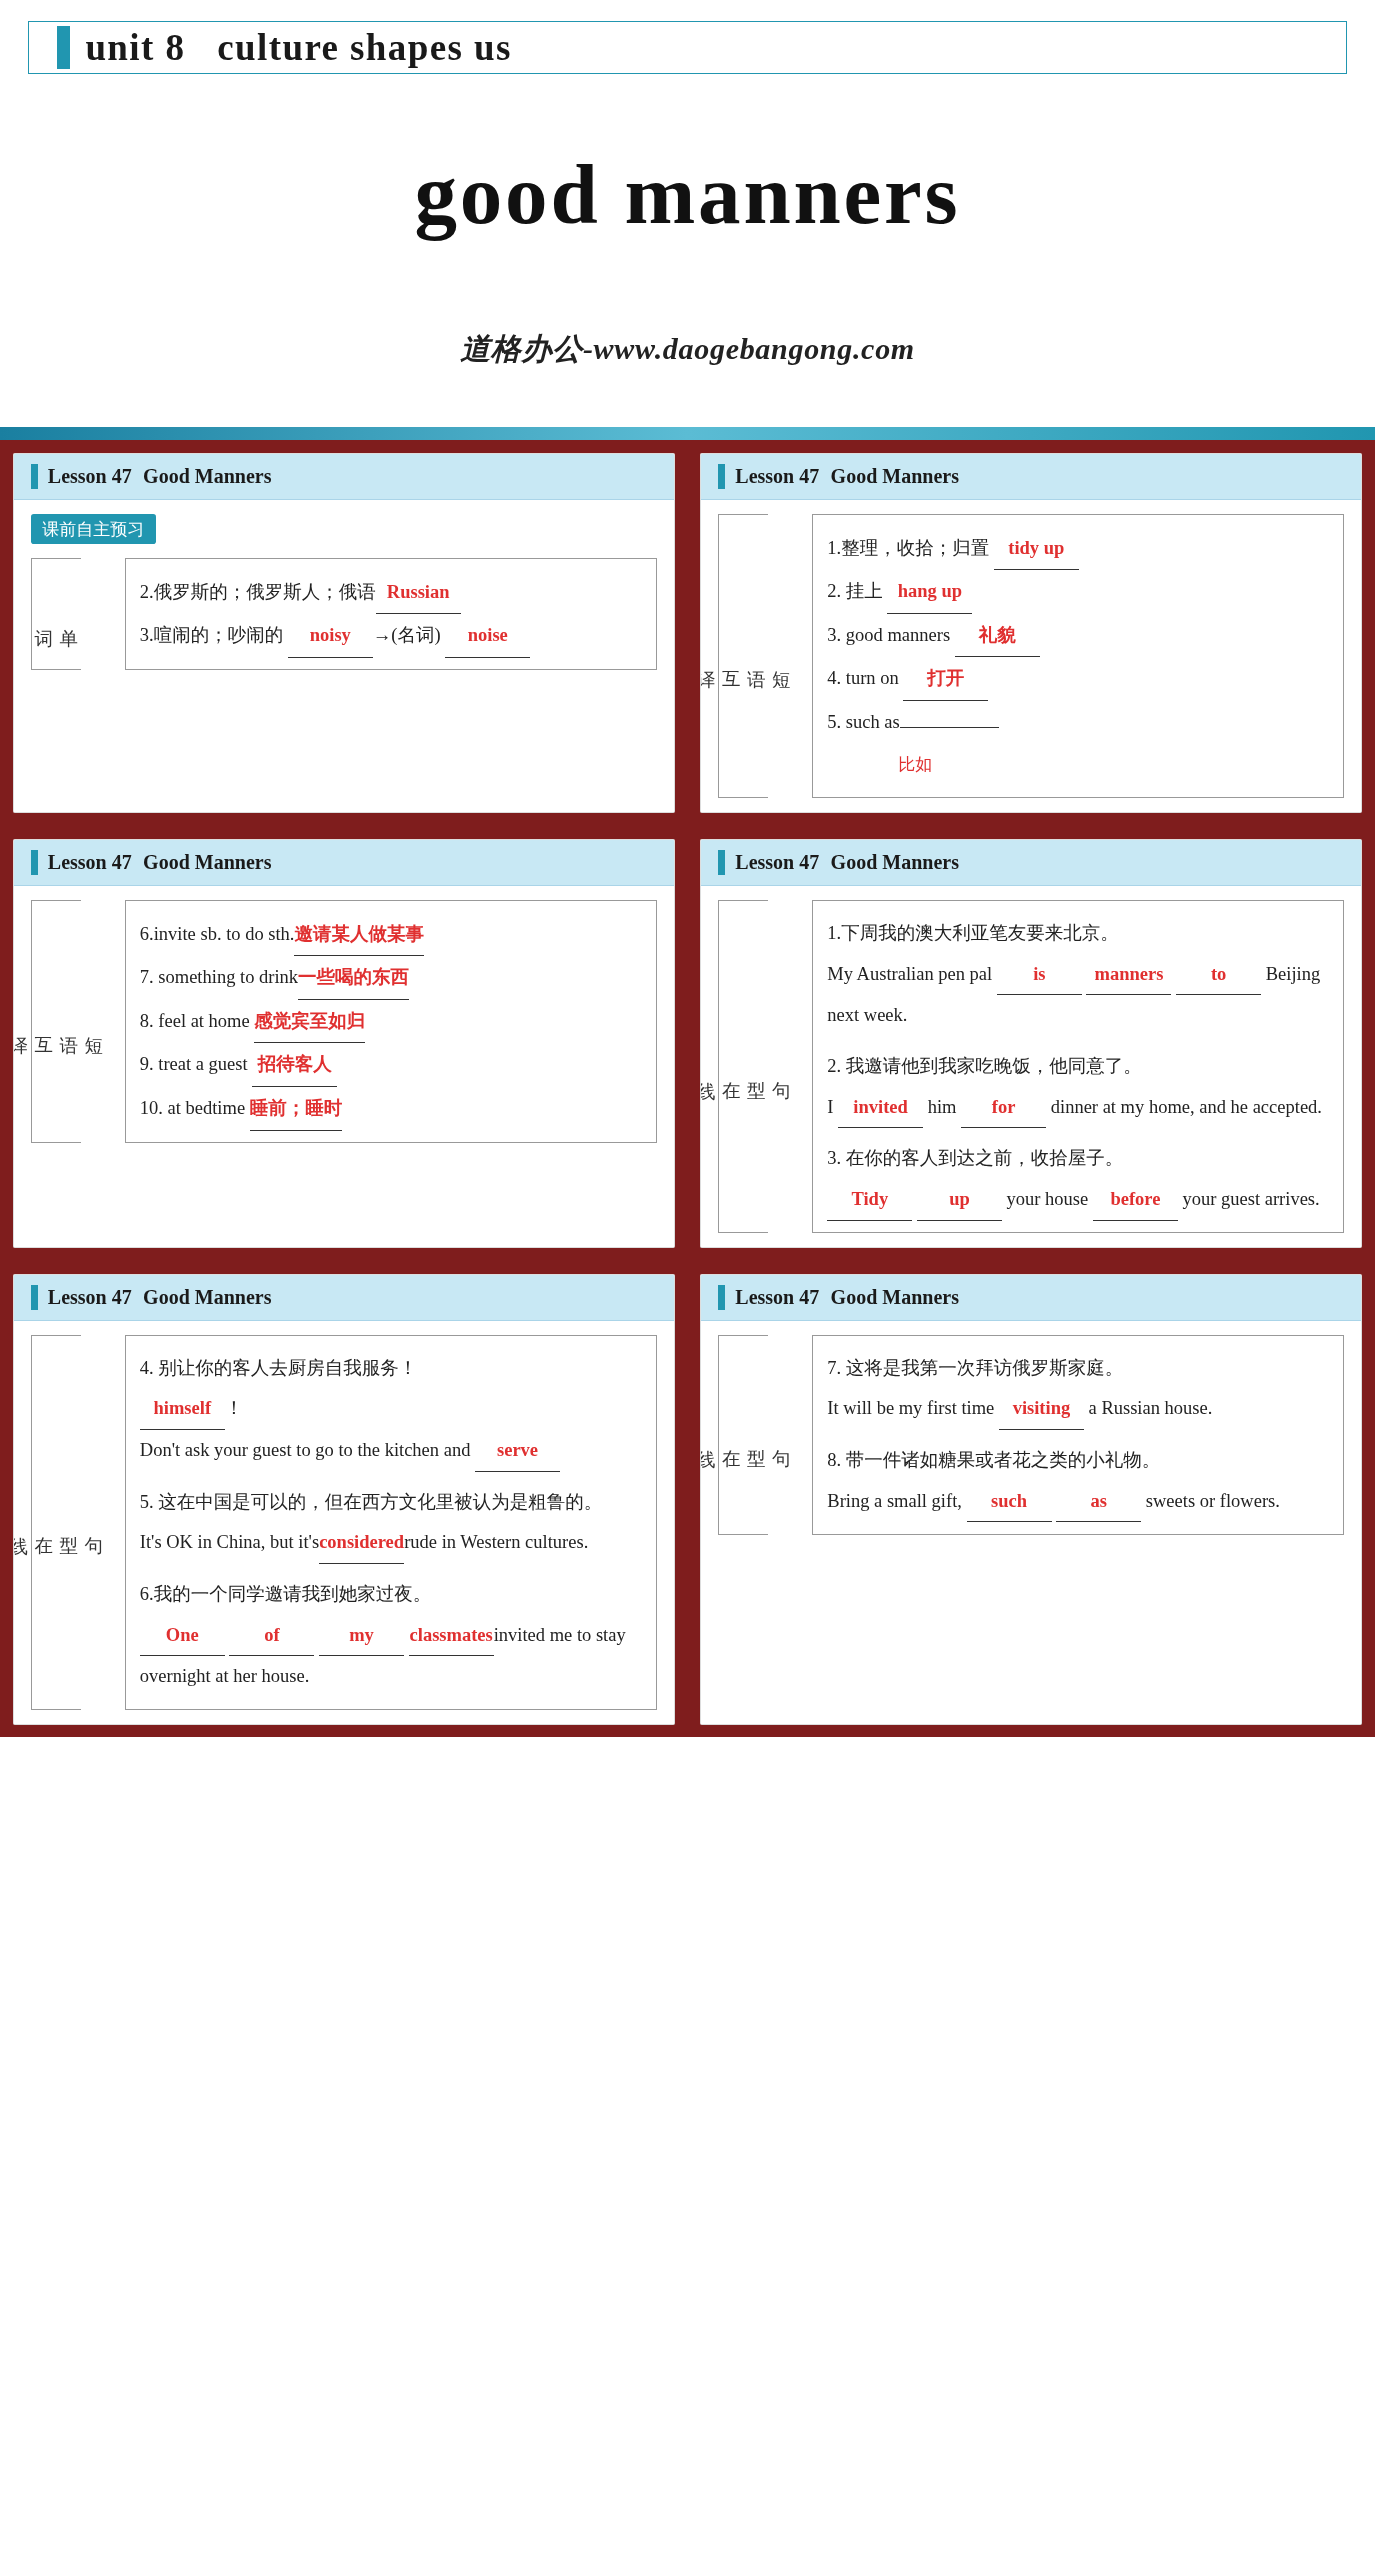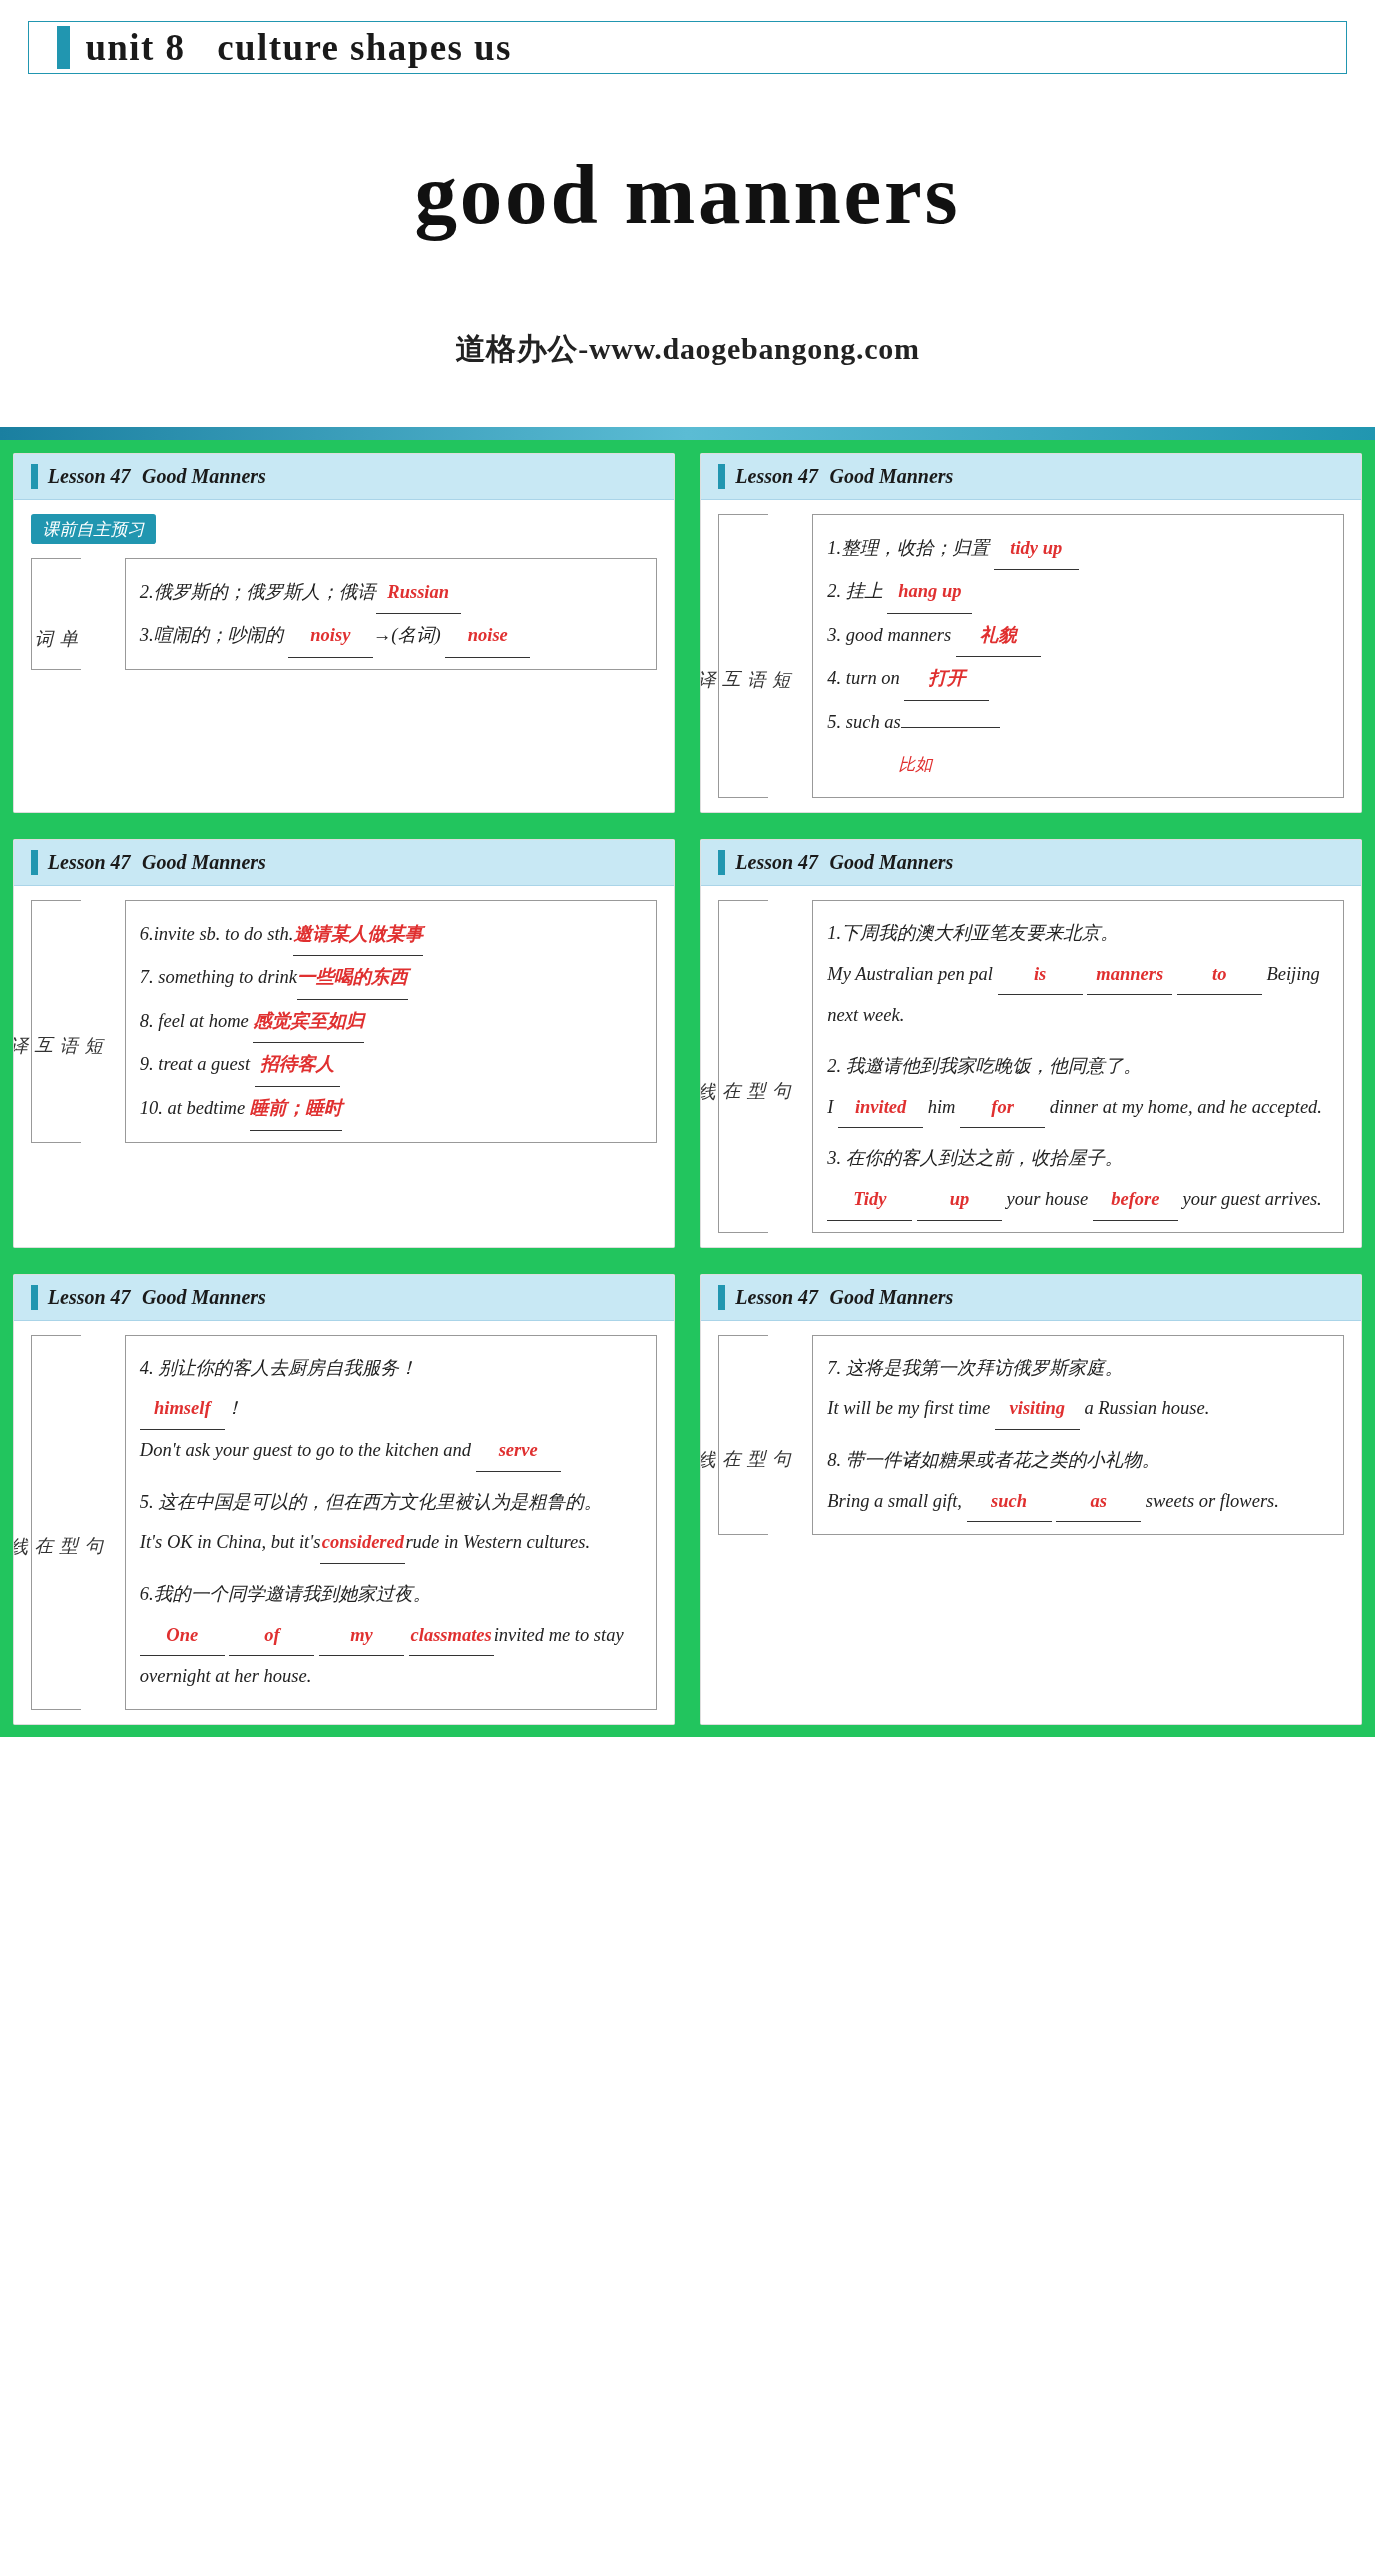--- a/index.html
+++ b/index.html
@@ -46,36 +46,36 @@
     }
 
     
     .watermark {
       text-align: center;
       padding: 43px 0 57px 0;
       font-size: 30px;
       font-weight: bold;
       color: #222;
       letter-spacing: 0.7px;
+      font-style: italic;
     }
 
     
     .blue-divider {
       height: 12.8px;
       background: linear-gradient(to right, #1a7fa0, #5bbcd4, #2196b0);
       margin: 0 0 0 0;
     }
 
     
     .lesson-grid {
       display: grid;
       grid-template-columns: 1fr 1fr;
       gap: 0;
-      background: #22c55e;
-      font-style: italic;
+      background: #7f1d1d;
     }
 
     .lesson-card {
       background: #fff;
       margin: 12.8px;
       border: 0.7px solid #ddd;
       border-radius: 1.4px;
       overflow: hidden;
     }
 

